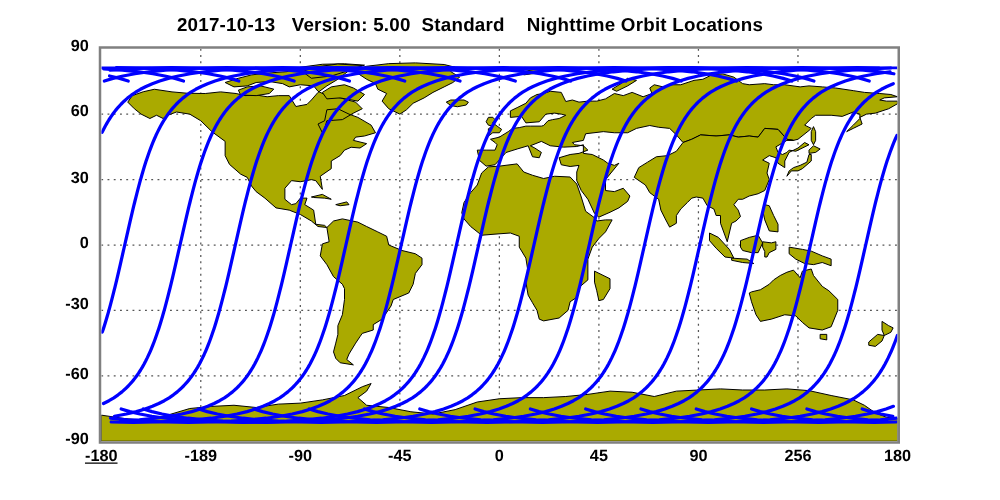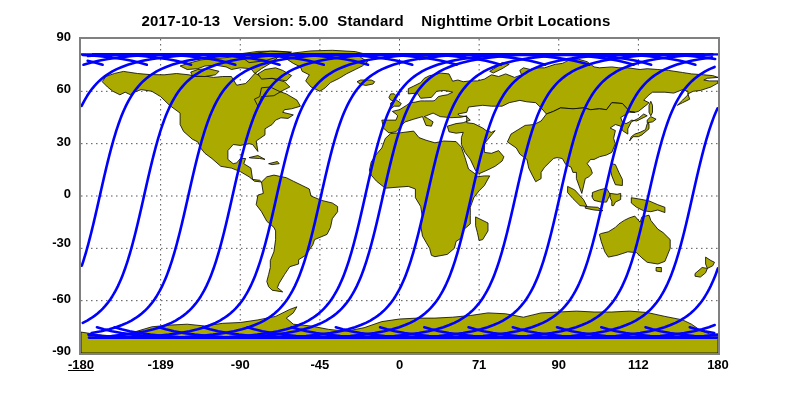--- a/index.html
+++ b/index.html
@@ -46,23 +46,23 @@
       <div class="ytick" style="top: 198px;">-30</div>
       <div class="ytick" style="top: 253.667px;">-60</div>
       <div class="ytick" style="top: 306px;">-90</div>
     </div>
   <div class="xticks">
       <div class="xtick" style="left: 2px; text-decoration: underline;">-180</div>
       <div class="xtick" style="left: 81.625px;">-189</div>
       <div class="xtick" style="left: 161.25px;">-90</div>
       <div class="xtick" style="left: 240.875px;">-45</div>
       <div class="xtick" style="left: 320.5px;">0</div>
-      <div class="xtick" style="left: 400.125px;">71</div>
+      <div class="xtick" style="left: 400.125px;">45</div>
       <div class="xtick" style="left: 479.75px;">90</div>
-      <div class="xtick" style="left: 559.375px;">112</div>
+      <div class="xtick" style="left: 559.375px;">256</div>
       <div class="xtick" style="left: 639px;">180</div>
     </div>
 
   <div class="plotframe">
     <div class="plotclip">
       <svg id="mapsvg" width="637" height="314" viewBox="0 0 637 314">
         <g id="gridgroup">
             <line x1="79.625" x2="79.625" y1="0" y2="314" stroke="#555555" stroke-width="1" stroke-dasharray="1.5,3.5"></line>
             <line x1="159.25" x2="159.25" y1="0" y2="314" stroke="#555555" stroke-width="1" stroke-dasharray="1.5,3.5"></line>
             <line x1="238.875" x2="238.875" y1="0" y2="314" stroke="#555555" stroke-width="1" stroke-dasharray="1.5,3.5"></line>

